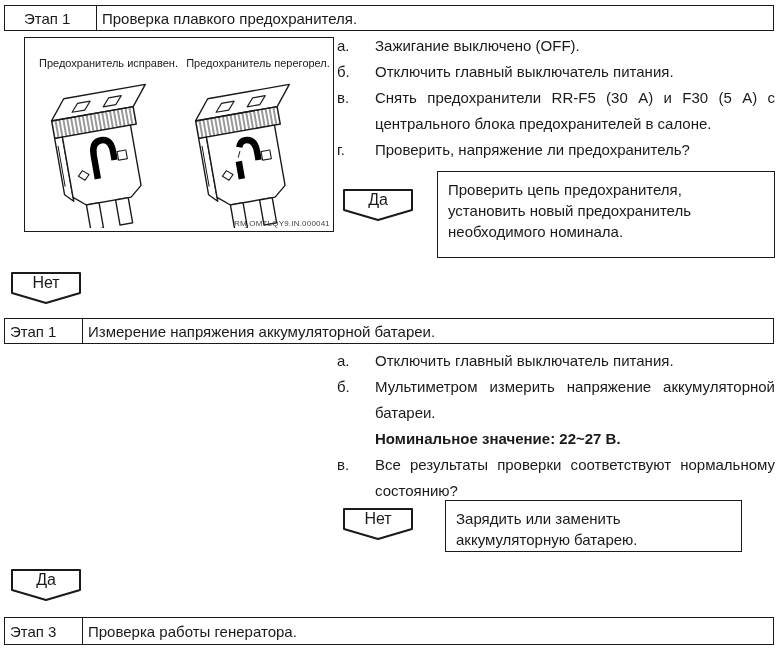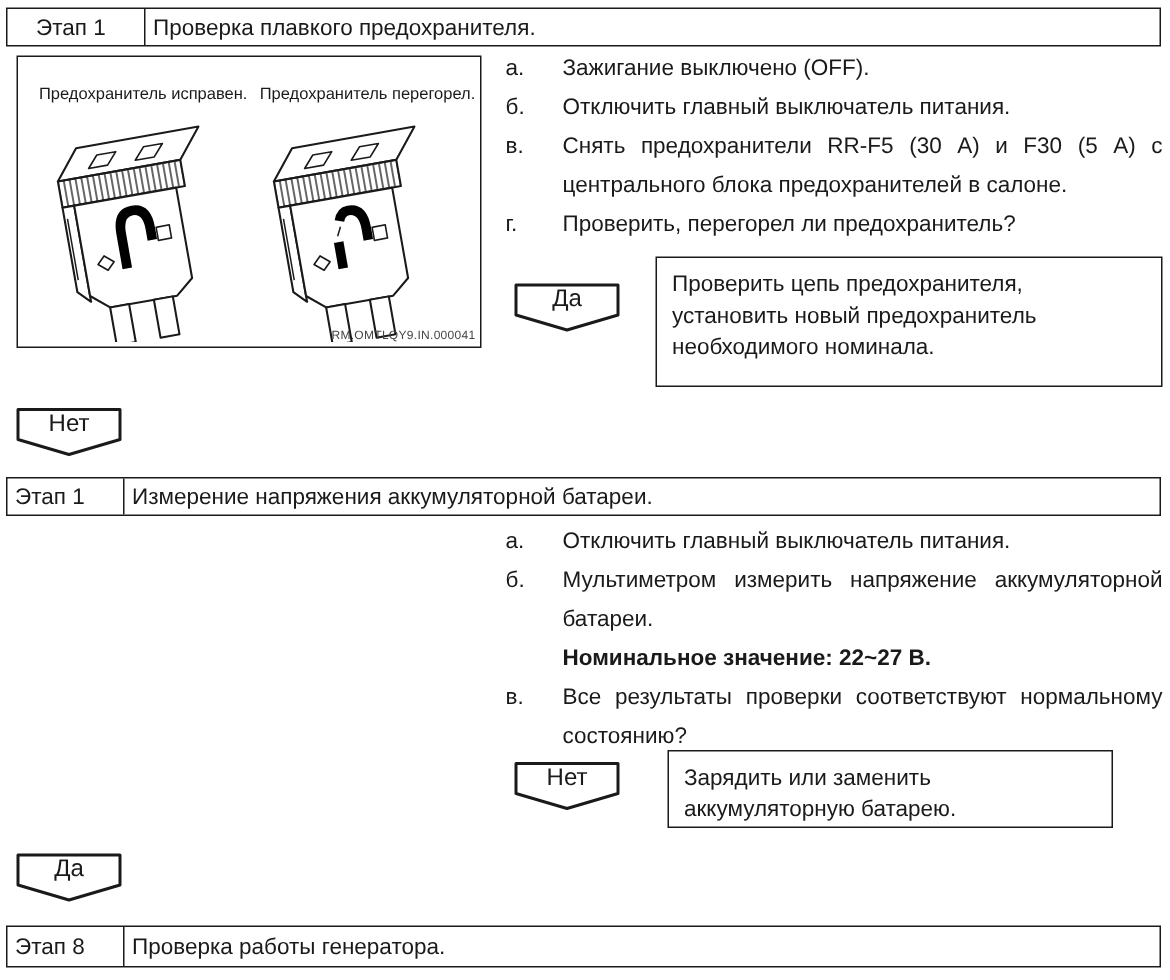--- a/index.html
+++ b/index.html
@@ -8,21 +8,21 @@
   .canvas{position:absolute;inset:0;}
 
   
   .hdr{position:absolute;left:4px;width:770px;height:26px;
        border:1px solid #1a1a1a;display:flex;box-sizing:border-box;background:#fff;}
   .hdr .c1{width:78px;border-right:1px solid #1a1a1a;display:flex;align-items:center;
            padding-left:5px;font-size:15px;box-sizing:border-box;}
   .hdr .c2{flex:1;display:flex;align-items:center;padding-left:5px;font-size:15px;text-align:center;}
 
   
-  .figbox{position:absolute;left:11px;top:37px;width:310px;height:195px;
+  .figbox{position:absolute;left:24px;top:37px;width:310px;height:195px;
           border:1px solid #1a1a1a;box-sizing:border-box;background:#fff;}
   .figcap{position:absolute;top:19px;font-size:11px;text-align:center;white-space:nowrap;}
   .fuse-svg{position:absolute;top:42px;}
   .watermark{position:absolute;right:3px;bottom:3px;font-size:8px;color:#444;letter-spacing:.2px;}
 
   
   .steps{position:absolute;left:337px;width:438px;}
   .step{display:flex;}
   .marker{width:38px;font-size:15px;line-height:26px;flex:none;}
   .stext{flex:1;font-size:15px;line-height:26px;text-align:justify;}
@@ -116,21 +116,21 @@
     <div class="step">
       <div class="marker">б.</div>
       <div class="stext">Отключить главный выключатель питания.</div>
     </div>
     <div class="step">
       <div class="marker">в.</div>
       <div class="stext">Снять предохранители RR-F5 (30 А) и F30 (5 А) с центрального блока предохранителей в салоне.</div>
     </div>
     <div class="step">
       <div class="marker">г.</div>
-      <div class="stext">Проверить, перегорел ли предохранитель?</div>
+      <div class="stext">Проверить, напряжение ли предохранитель?</div>
     </div>
   </div>
 
   <div class="pent" style="left:342px;top:188px;">
     <svg width="72" height="34" viewBox="0 0 72 34">
       <polygon points="2,2 70,2 70,22 36,32 2,22" fill="#fff" stroke="#1a1a1a" stroke-width="2" stroke-linejoin="round"></polygon>
     </svg>
     <span class="lbl">Да</span>
   </div>
   <div class="action" style="left:437px;top:171px;width:338px;height:87px;">
@@ -178,17 +178,17 @@
   </div>
 
   <div class="pent" style="left:10px;top:568px;">
     <svg width="72" height="34" viewBox="0 0 72 34">
       <polygon points="2,2 70,2 70,22 36,32 2,22" fill="#fff" stroke="#1a1a1a" stroke-width="2" stroke-linejoin="round"></polygon>
     </svg>
     <span class="lbl">Да</span>
   </div>
 
   <div class="hdr" style="top:617px;height:28px;">
-    <div class="c1">Этап 8</div>
+    <div class="c1">Этап 3</div>
     <div class="c2">Проверка работы генератора.</div>
   </div>
 
 </div>
 
 </body></html>

